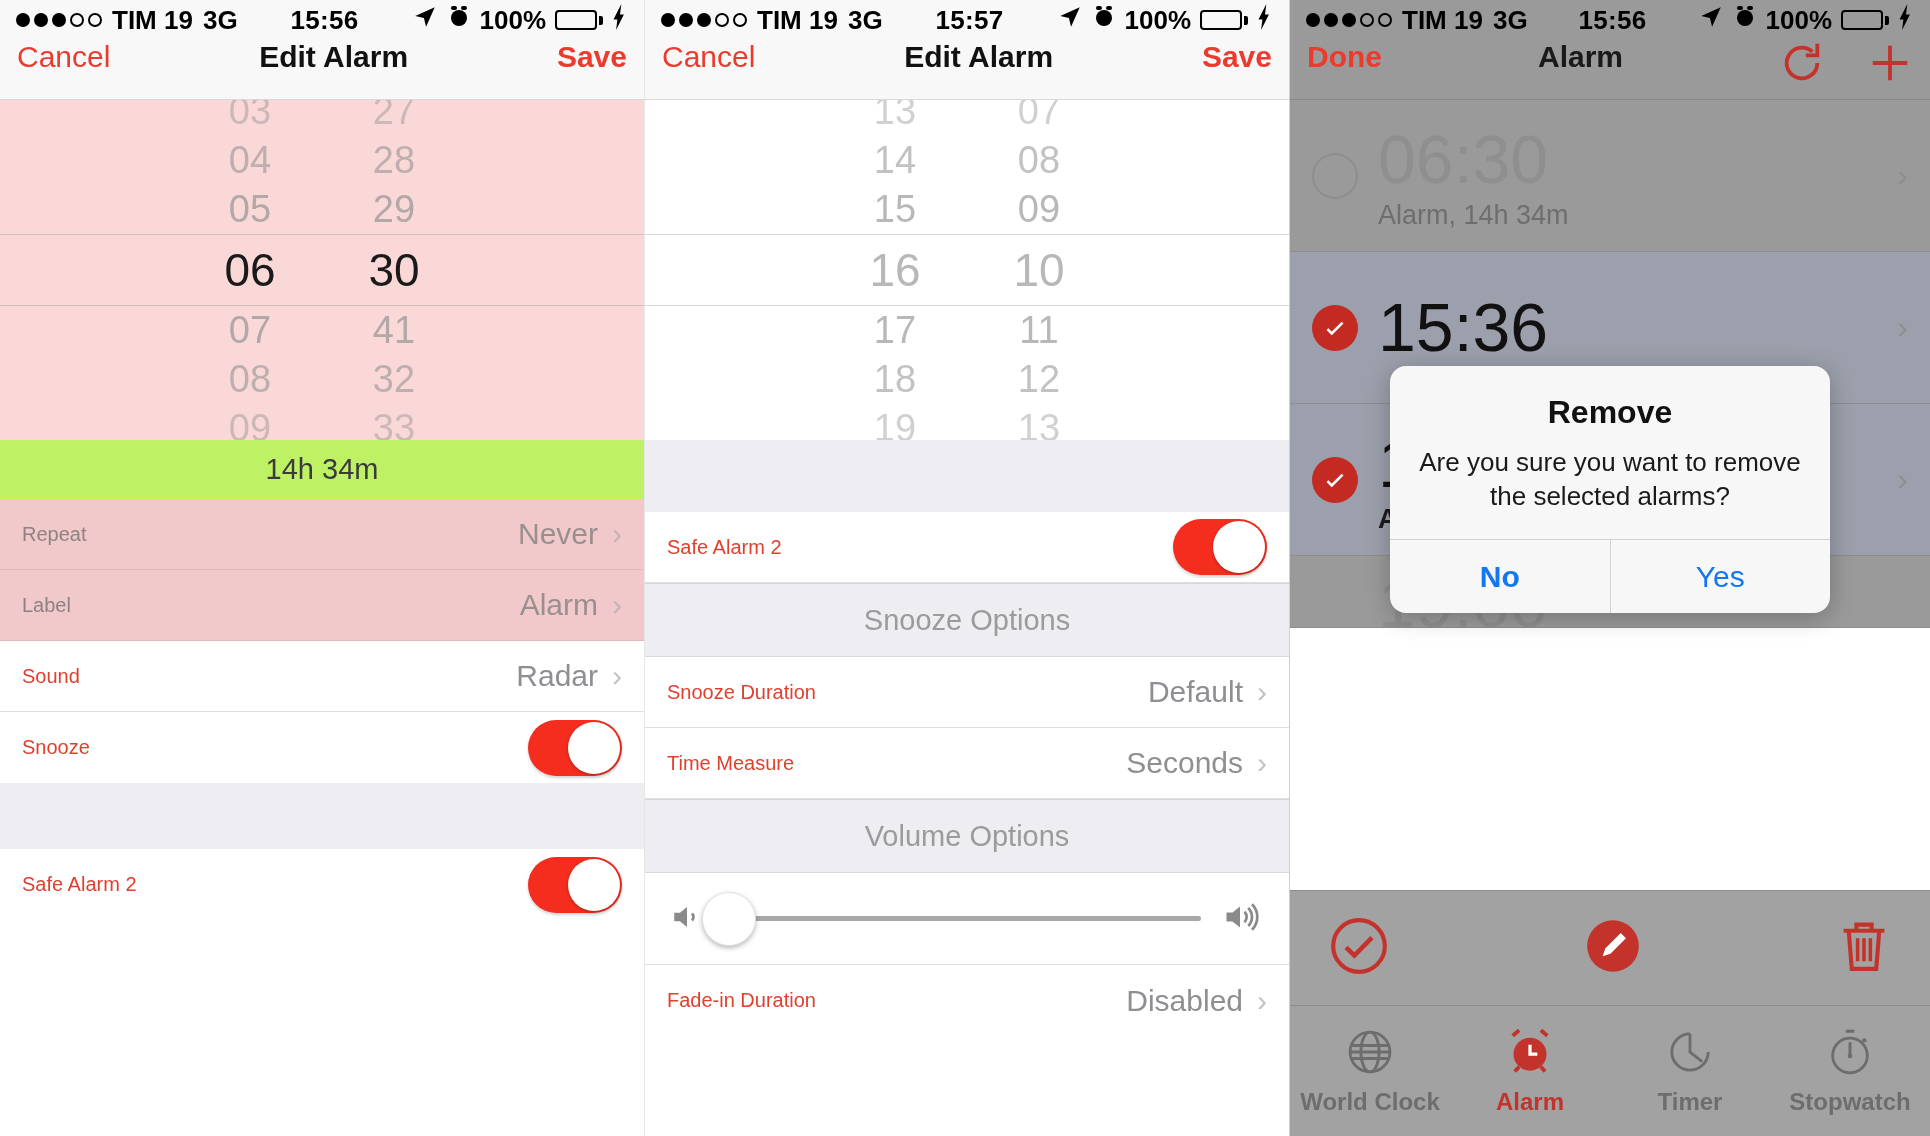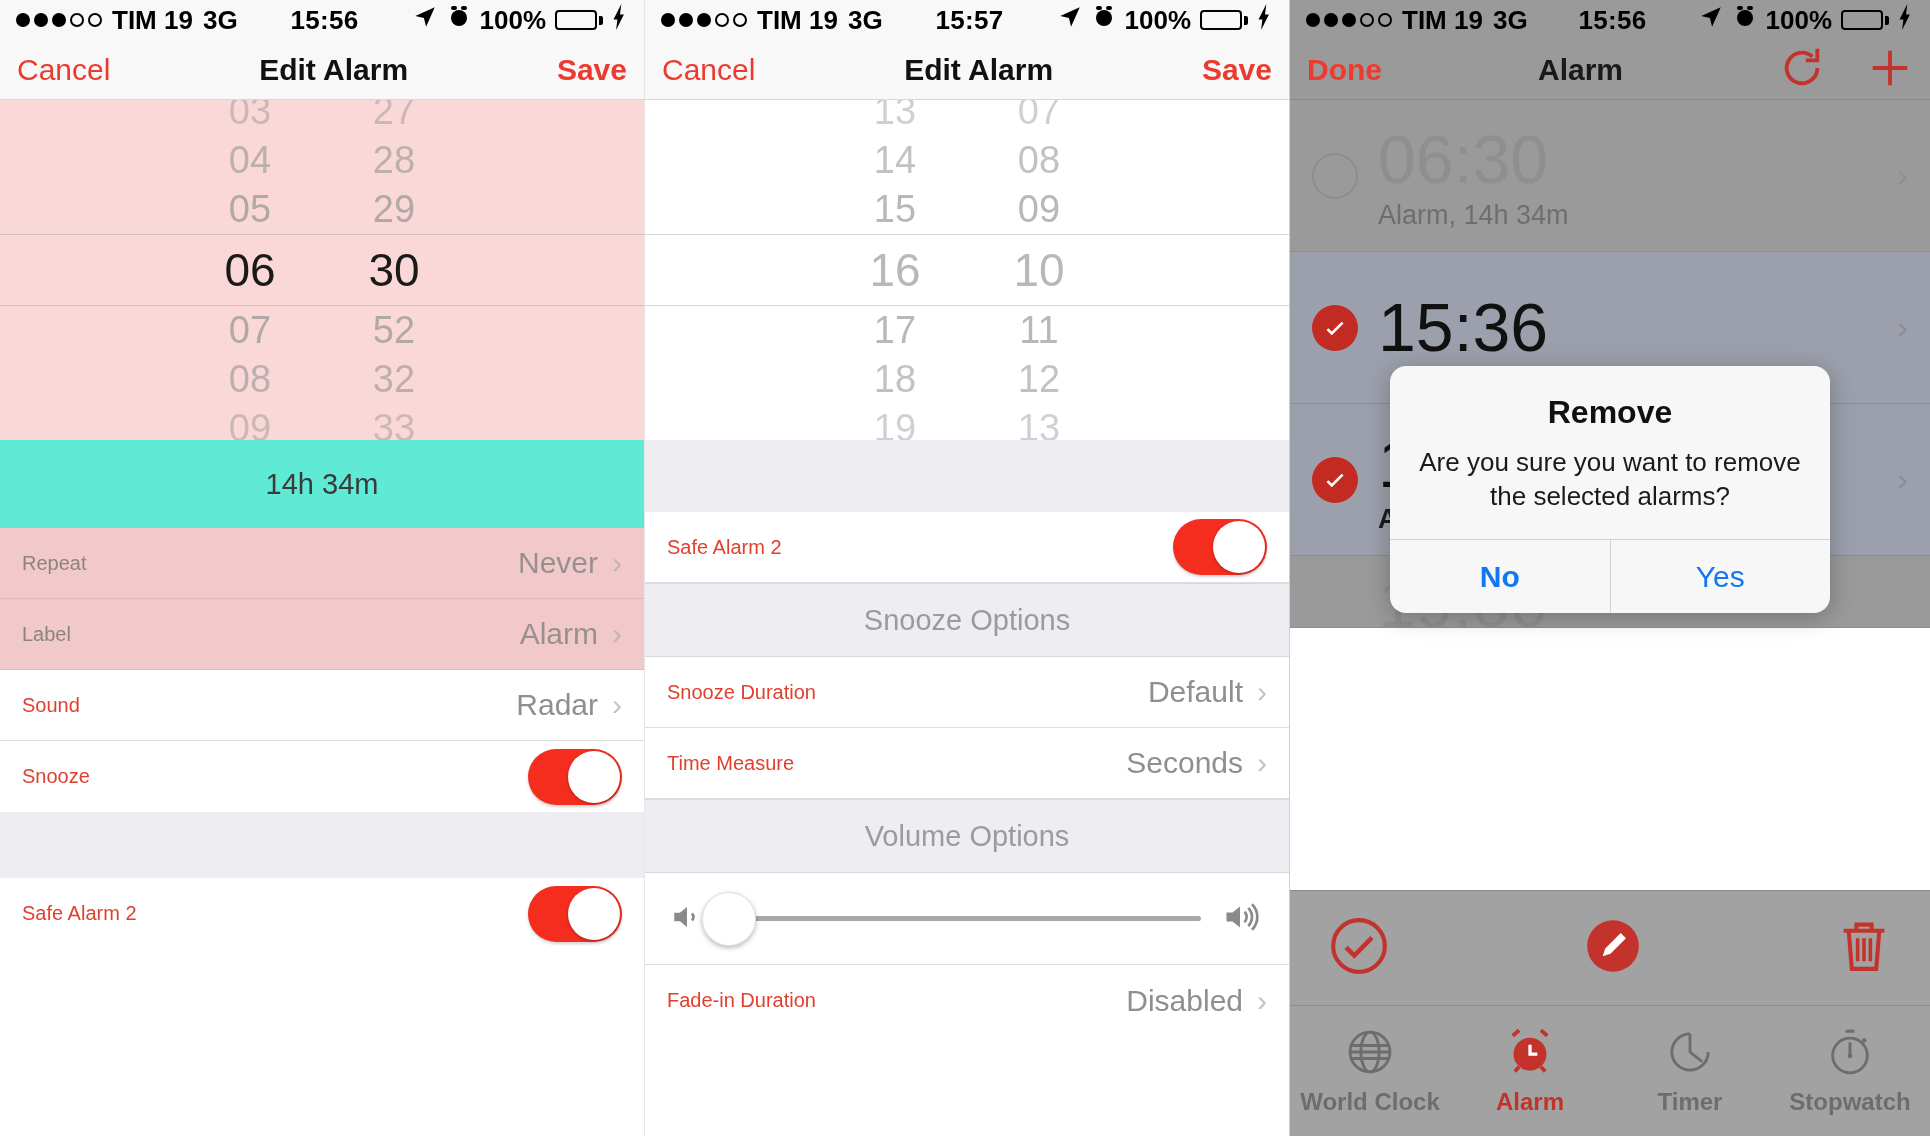--- a/index.html
+++ b/index.html
@@ -33,21 +33,21 @@
   .batt { display: flex; align-items: center; gap: 2px; }
   .batt-body {
     width: 42px; height: 20px; border: 2px solid #000; border-radius: 4px;
     padding: 2px;
   }
   .batt-fill { width: 100%; height: 100%; background: #4cd964; border-radius: 1px; }
   .batt-cap { width: 4px; height: 9px; background: #000; border-radius: 0 2px 2px 0; }
 
   
   .navbar {
-    height: 60px; display: flex; align-items: center; justify-content: space-between;
+    height: 60px; display: flex; align-items: flex-start; justify-content: space-between;
     padding: 0 17px; background: #f8f8f8;
     border-bottom: 1px solid #d8d8d8;
   }
   .p3 .navbar { background: #9a9a9a; border-bottom: 1px solid #8a8a8a; }
   .nav-btn { font-size: 30px; color: #ec3b2e; }
   .nav-btn.bold { font-weight: 700; }
   .nav-title { font-size: 30px; font-weight: 700; color: #111; }
   .p3 .nav-title { color: #1a1a1a; }
   .nav-right { display: flex; align-items: center; gap: 42px; }
 
@@ -74,21 +74,21 @@
 
   
   .sect-gap { background: #eeeef2; height: 72px; }
   .sect-gap.small { height: 66px; }
   .sect-head {
     background: #eeeef2; height: 74px; display: flex; align-items: center;
     justify-content: center; font-size: 29px; color: #9b9b9b;
     border-top: 1px solid #d8d8d8; border-bottom: 1px solid #d8d8d8;
   }
   .countdown {
-    background: #5eead4; height: 88px; display: flex; align-items: center;
+    background: #bef264; height: 59px; display: flex; align-items: center;
     justify-content: center; font-size: 29px; color: #3b3b3b;
   }
   .row {
     height: 71px; display: flex; align-items: center; padding: 0 22px;
     background: #fff; border-bottom: 1px solid #dedede; position: relative;
   }
   .row:last-child { border-bottom: none; }
   .row.pinkwash { background: #f1c9cb; border-bottom-color: #dfb9bb; }
   .row-label { font-size: 20px; color: #e0402e; flex: 1; }
   .row.pinkwash .row-label { color: #8e8383; }
@@ -240,21 +240,21 @@
           <div class="pitem o3">08</div>
           <div class="pitem o2">09</div>
 
         </div>
         <div class="pcol">
 
           <div class="pitem o2">27</div>
           <div class="pitem o3">28</div>
           <div class="pitem">29</div>
           <div class="pitem sel">30</div>
-          <div class="pitem">52</div>
+          <div class="pitem">41</div>
           <div class="pitem o3">32</div>
           <div class="pitem o2">33</div>
 
         </div>
       </div>
     </div>
 
     <div class="countdown">14h 34m</div>
 
     <div>

